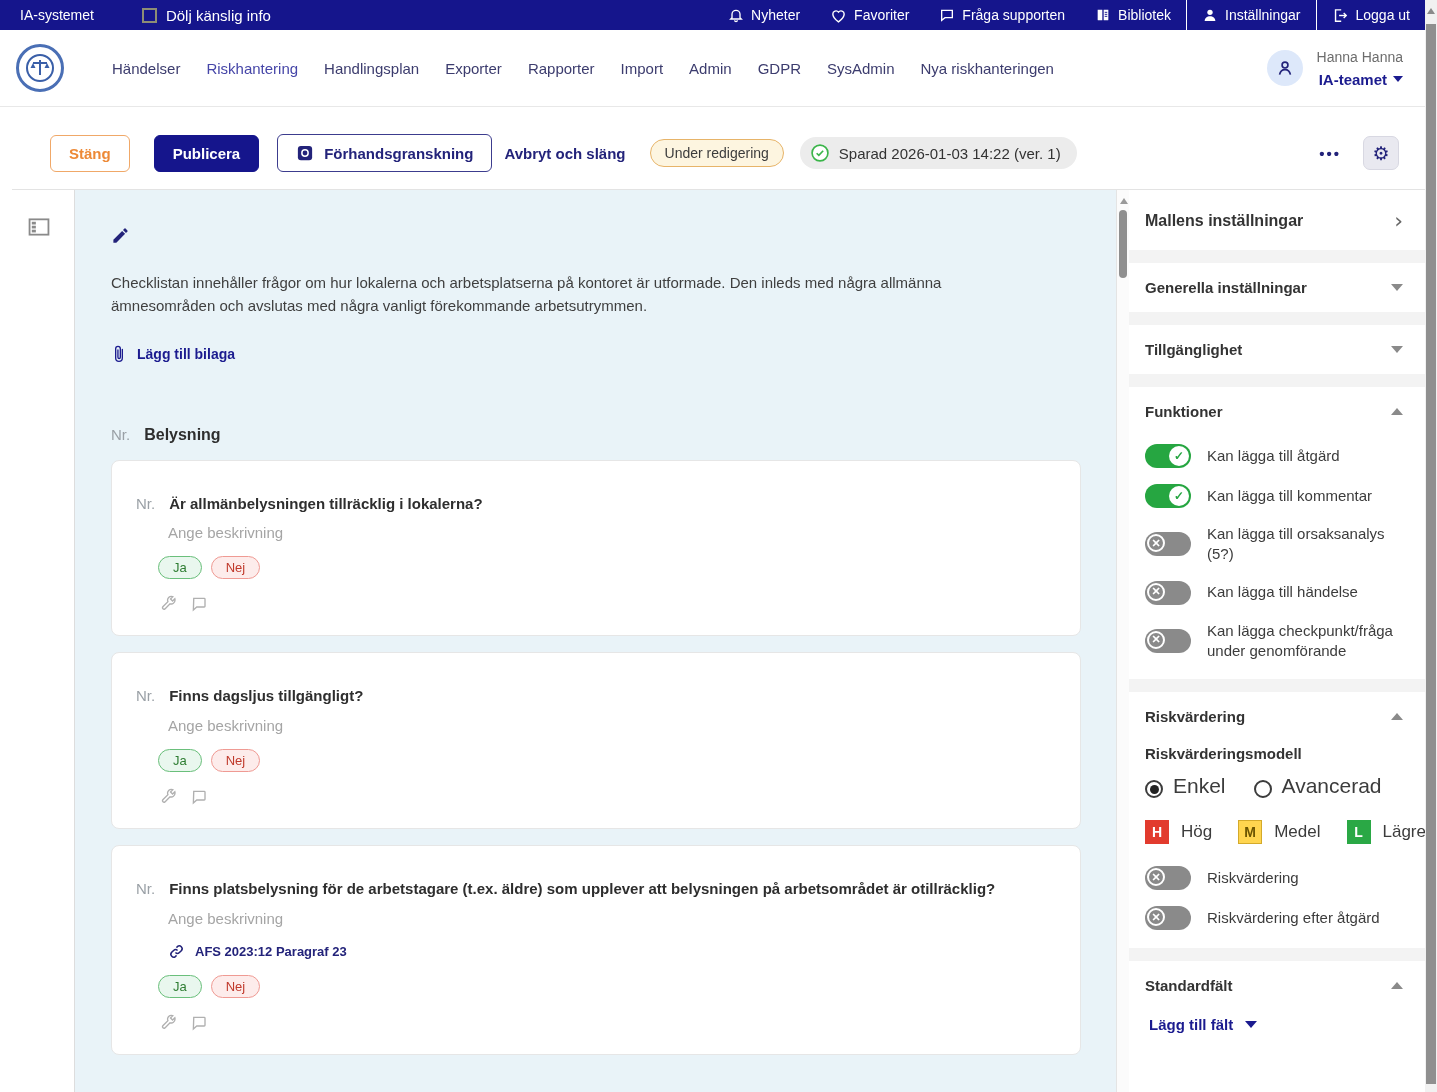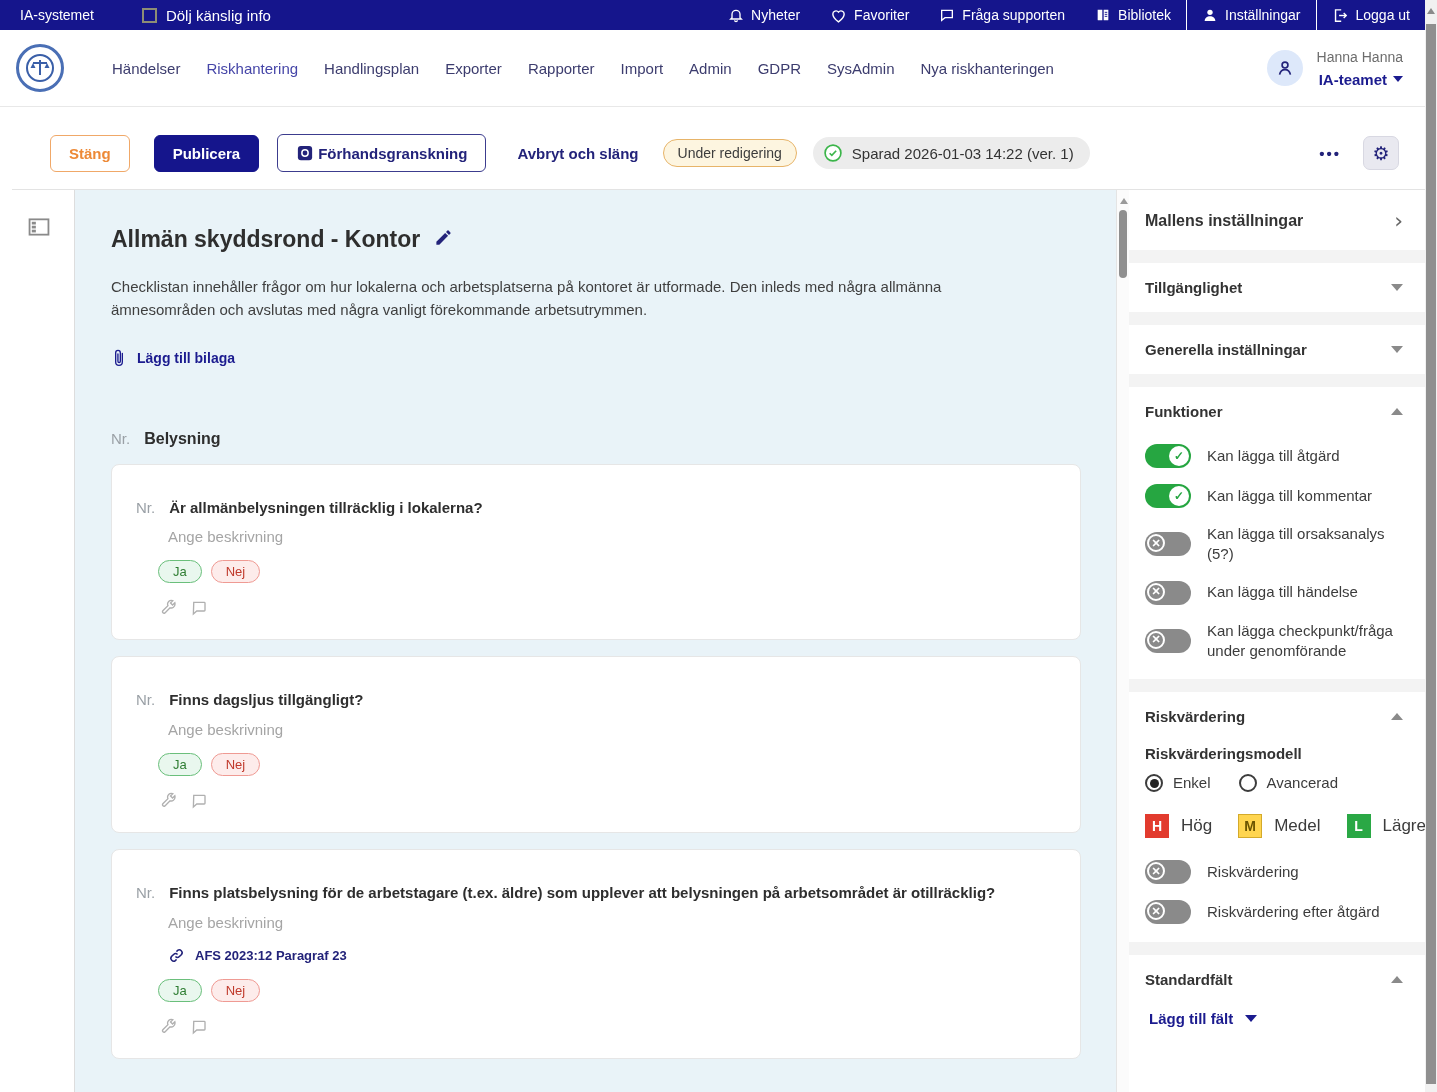--- a/index.html
+++ b/index.html
@@ -33,22 +33,22 @@
   .team { color:#1b1b8f; font-weight:bold; font-size:15px; display:flex; align-items:center; gap:6px; cursor:pointer; }
   .chev-down-navy { width:0; height:0; border-left:5px solid transparent; border-right:5px solid transparent; border-top:6px solid #1b1b8f; }
 
   
   .toolbar { position:absolute; top:117px; left:12px; width:1425px; height:73px; background:#fff;
              border-bottom:1px solid #e3e3e3; display:flex; align-items:center; font-size:15px; }
   .btn { border-radius:6px; padding:9px 18px; font-size:15px; font-weight:bold; cursor:pointer; white-space:nowrap; }
   .btn-close { margin-left:38px; border:1px solid #f0a868; color:#ed8936; background:#fff; }
   .btn-publish { margin-left:24px; border:1px solid #15158c; background:#15158c; color:#fff; }
   .btn-preview { margin-left:18px; border:1px solid #3c3c8e; background:#fff; color:#23237a;
-                 display:flex; align-items:center; gap:4px; }
-  .link-discard { margin-left:31px; color:#23237a; font-weight:bold; cursor:pointer; }
+                 display:flex; align-items:center; gap:10px; }
+  .link-discard { margin-left:12px; color:#23237a; font-weight:bold; cursor:pointer; }
   .badge-editing { margin-left:24px; border:1px solid #e7b469; background:#fdf5e0; color:#3c3c3c;
                    border-radius:999px; padding:5px 14px; font-size:14px; }
   .pill-saved { margin-left:16px; background:#ececec; border-radius:999px; padding:6px 16px 6px 10px;
                 display:flex; align-items:center; gap:9px; color:#333; font-size:15px; }
   .toolbar .spacer { flex:1; }
   .more-dots { color:#23237a; font-size:15px; letter-spacing:2px; font-weight:bold; cursor:pointer; margin-right:22px; }
   .btn-gear { width:36px; height:34px; background:#e9e9f0; border:1px solid #d8d8e2; border-radius:7px;
               display:flex; align-items:center; justify-content:center; color:#23237a; font-size:19px; cursor:pointer; margin-right:38px; }
 
   
@@ -103,21 +103,21 @@
   .toggle.on  { background:#26a641; }
   .toggle.off { background:#8a8a8a; }
   .knob { position:absolute; top:2px; width:20px; height:20px; border-radius:50%;
           display:flex; align-items:center; justify-content:center; font-size:12px; font-weight:bold; }
   .toggle.on  .knob { right:2px; background:#fff; color:#26a641; }
   .toggle.off .knob { left:2px; background:transparent; border:2px solid #fff; color:#fff; width:18px; height:18px; font-size:11px; }
   .toggle-label { font-size:15px; color:#3c3c3c; line-height:1.35; }
 
   .sub-label { font-size:15px; font-weight:bold; color:#333; padding:4px 16px 10px 16px; }
   .radio-row { display:flex; align-items:center; gap:28px; padding:2px 16px 14px 16px; }
-  .radio-opt { display:flex; align-items:flex-start; gap:10px; font-size:15px; color:#3c3c3c; cursor:pointer; }
+  .radio-opt { display:flex; align-items:flex-end; gap:10px; font-size:21px; color:#3c3c3c; cursor:pointer; }
   .radio { width:18px; height:18px; border:2px solid #3c3c3c; border-radius:50%; display:flex; align-items:center; justify-content:center; }
   .radio .dot { width:9px; height:9px; border-radius:50%; background:#222; }
 
   .risk-row { display:flex; align-items:center; gap:12px; padding:8px 0 14px 16px; white-space:nowrap; overflow:hidden; }
   .risk-sq { width:24px; height:24px; display:flex; align-items:center; justify-content:center;
              font-weight:bold; font-size:14px; flex:0 0 auto; }
   .risk-h { background:#e23b2e; color:#fff; }
   .risk-m { background:#ffd54f; color:#6b5400; border:1px solid #d4aa2a; }
   .risk-l { background:#2aa845; color:#fff; }
   .risk-label { font-size:17px; color:#3c3c3c; margin-right:14px; }
@@ -279,21 +279,20 @@
           <rect x="1.5" y="1.5" width="21" height="17" fill="none" stroke="#8a8a8a" stroke-width="2"></rect>
           <rect x="4" y="4.2" width="4.5" height="3" fill="#8a8a8a"></rect>
           <rect x="4" y="8.6" width="4.5" height="3" fill="#8a8a8a"></rect>
           <rect x="4" y="13" width="4.5" height="3" fill="#8a8a8a"></rect>
         </svg>
       </span>
     </div>
 
     <div class="content">
       <div class="doc-title-row">
-        <span class="doc-title">Allmän skyddsrond - Kontor</span>
         <span class="edit-pencil">
           <svg width="19" height="19" viewBox="0 0 24 24" fill="#23237a">
               <path d="M3 17.25V21h3.75L17.8 9.94l-3.75-3.75z"></path>
               <path d="M20.7 7a1 1 0 0 0 0-1.4l-2.3-2.3a1 1 0 0 0-1.4 0l-1.8 1.8 3.7 3.7z"></path>
             </svg>
         </span>
       </div>
       <div class="doc-desc">Checklistan innehåller frågor om hur lokalerna och arbetsplatserna på kontoret är utformade. Den inleds med några allmänna ämnesområden och avslutas med några vanligt förekommande arbetsutrymmen.</div>
       <div class="attach-row">
         <svg width="16" height="20" viewBox="0 0 24 28" fill="none" stroke="#1b1b8f" stroke-width="2" stroke-linecap="round">
@@ -397,28 +396,28 @@
 
       <div class="s-section">
         <div class="s-head big">
           <span class="s-title">Mallens inställningar</span>
           <span class="chev-right">›</span>
         </div>
       </div>
 
       <div class="s-section">
         <div class="s-head">
-          <span class="s-title">Tillgänglighet</span>
+          <span class="s-title">Generella inställningar</span>
           <span class="tri-down"></span>
         </div>
       </div>
 
       <div class="s-section">
         <div class="s-head">
-          <span class="s-title">Generella inställningar</span>
+          <span class="s-title">Tillgänglighet</span>
           <span class="tri-down"></span>
         </div>
       </div>
 
       <div class="s-section">
         <div class="s-head">
           <span class="s-title">Funktioner</span>
           <span class="tri-up"></span>
         </div>
         <div class="toggle-row">

